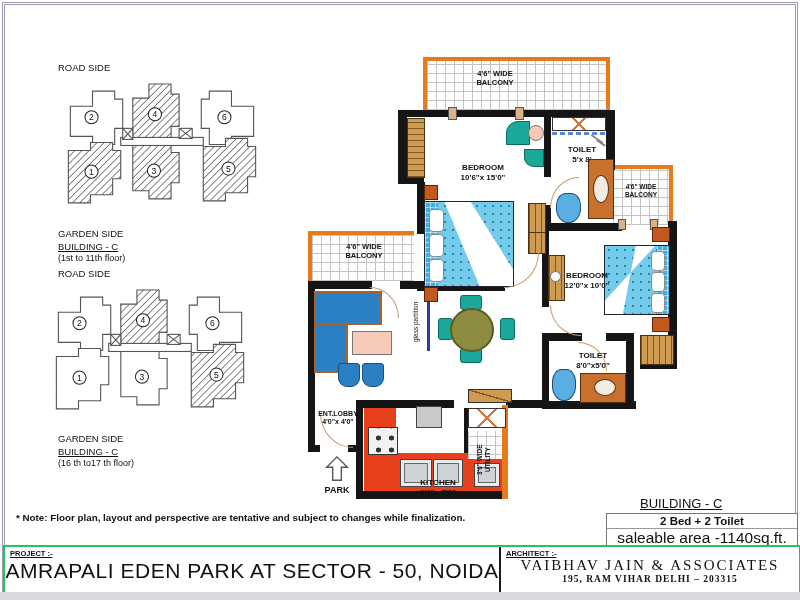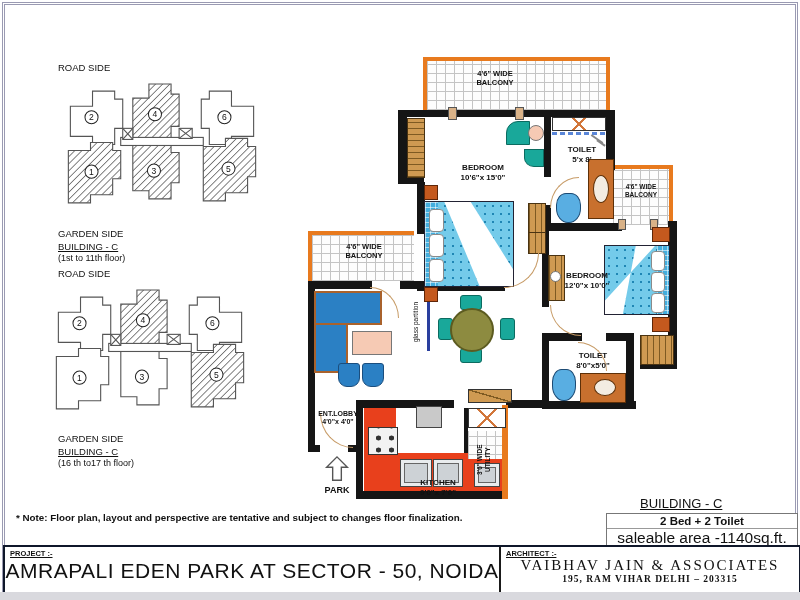--- a/index.html
+++ b/index.html
@@ -43,21 +43,21 @@
   .stove{position:absolute;background:#f2f2f2;border:1px solid #333;
     background-image:radial-gradient(#333 2.4px,transparent 3px);background-size:13px 12px;background-position:3px 4px;}
   .sink{position:absolute;background:#cdd2d6;border:1px solid #444;
     box-shadow:inset 0 0 0 3px #e9ecee,inset 0 0 0 4px #666;}
   .red{position:absolute;background:var(--kitchen-red,#e8401c);}
   .shelf{position:absolute;border:1px solid #333;background:#cf9a52;
     background-image:linear-gradient(to top right,transparent 47%,#7e5a22 47% 53%,transparent 53%);}
   .cap{position:absolute;text-align:left;font-weight:normal;color:#111;}
   .kpsvg{position:absolute;}
   .binfo-box{position:absolute;border:1px solid #777;background:#fff;text-align:center;}
-  .tbar{position:absolute;border:2px solid #0f172a;display:flex;background:#fff;}
+  .tbar{position:absolute;border:2px solid #22c55e;display:flex;background:#fff;}
   .serif{font-family:"Liberation Serif",serif;}
 </style>
 </head>
 <body>
 
 <div class="page">
   <div class="frame"></div>
 
   <div class="cap" style="left:58px;top:62px;width:210px;font-size:9.5px;">ROAD SIDE</div>
   <svg class="kpsvg" style="left:56px;top:76px;" width="212" height="146" viewBox="0 0 210 145">
@@ -329,21 +329,21 @@
     </svg>
     <div class="lab" style="left:8px;top:430px;width:58px;font-size:9px;">PARK</div>
   </div>
 
   <div class="cap" style="left:640px;top:496px;width:120px;font-size:13px;text-decoration:underline;">BUILDING -  C</div>
   <div class="binfo-box" style="left:606px;top:513px;width:190px;height:33px;">
     <div style="font:bold 11.5px 'Liberation Sans',sans-serif;border-bottom:1px solid #999;padding:1px 0;">2 Bed + 2 Toilet</div>
     <div style="font:15.5px 'Liberation Sans',sans-serif;padding-top:0px;">saleable area -1140sq.ft.</div>
   </div>
 
-  <div class="a" style="left:16px;top:512px;width:470px;font:bold 9.8px 'Liberation Sans',sans-serif;">* Note: Floor plan, layout and perspective are tentative and subject to changes floor finalization.</div>
+  <div class="a" style="left:16px;top:512px;width:470px;font:bold 9.8px 'Liberation Sans',sans-serif;">* Note: Floor plan, layout and perspective are tentative and subject to changes while finalization.</div>
 
   <div class="tbar" style="left:3px;top:545px;width:794px;height:45px;">
     <div class="a" style="position:relative;width:494px;height:100%;">
       <div class="a" style="left:5px;top:2px;font:bold 7.5px 'Liberation Sans',sans-serif;text-decoration:underline;">PROJECT :-</div>
       <div class="a" style="left:0;top:12px;width:100%;text-align:center;font:21px 'Liberation Sans',sans-serif;letter-spacing:.5px;">AMRAPALI  EDEN PARK AT SECTOR - 50, NOIDA</div>
     </div>
     <div class="a" style="position:relative;width:300px;height:100%;border-left:2px solid #1a1a1a;flex:1;">
       <div class="a" style="left:5px;top:2px;font:bold 7.5px 'Liberation Sans',sans-serif;text-decoration:underline;">ARCHITECT :-</div>
       <div class="a serif" style="left:0;top:10px;width:100%;text-align:center;font-size:15px;letter-spacing:2px;">VAIBHAV JAIN &amp; ASSOCIATES</div>
       <div class="a serif" style="left:0;top:27px;width:100%;text-align:center;font-size:9.5px;font-weight:bold;letter-spacing:1px;">195, RAM VIHAR DELHI – 203315</div>

